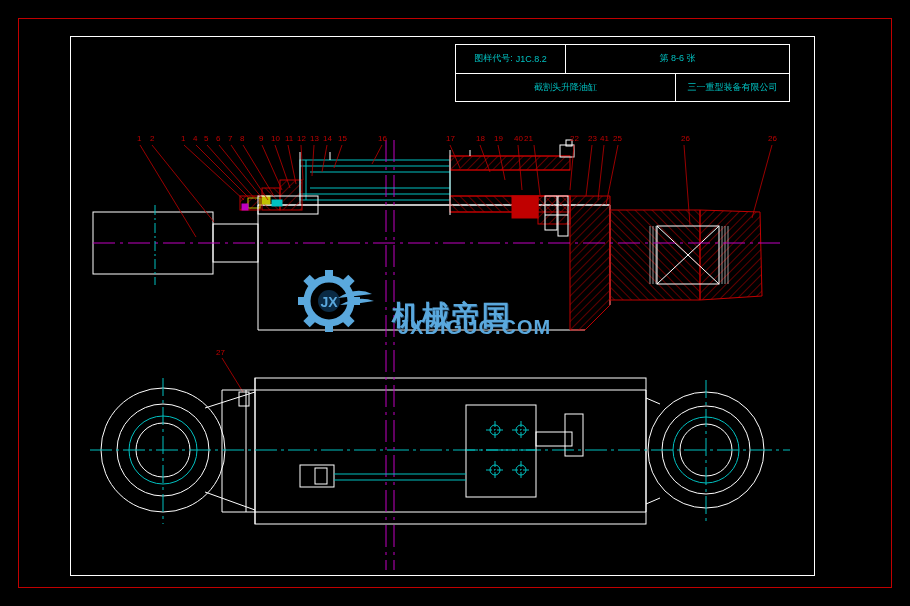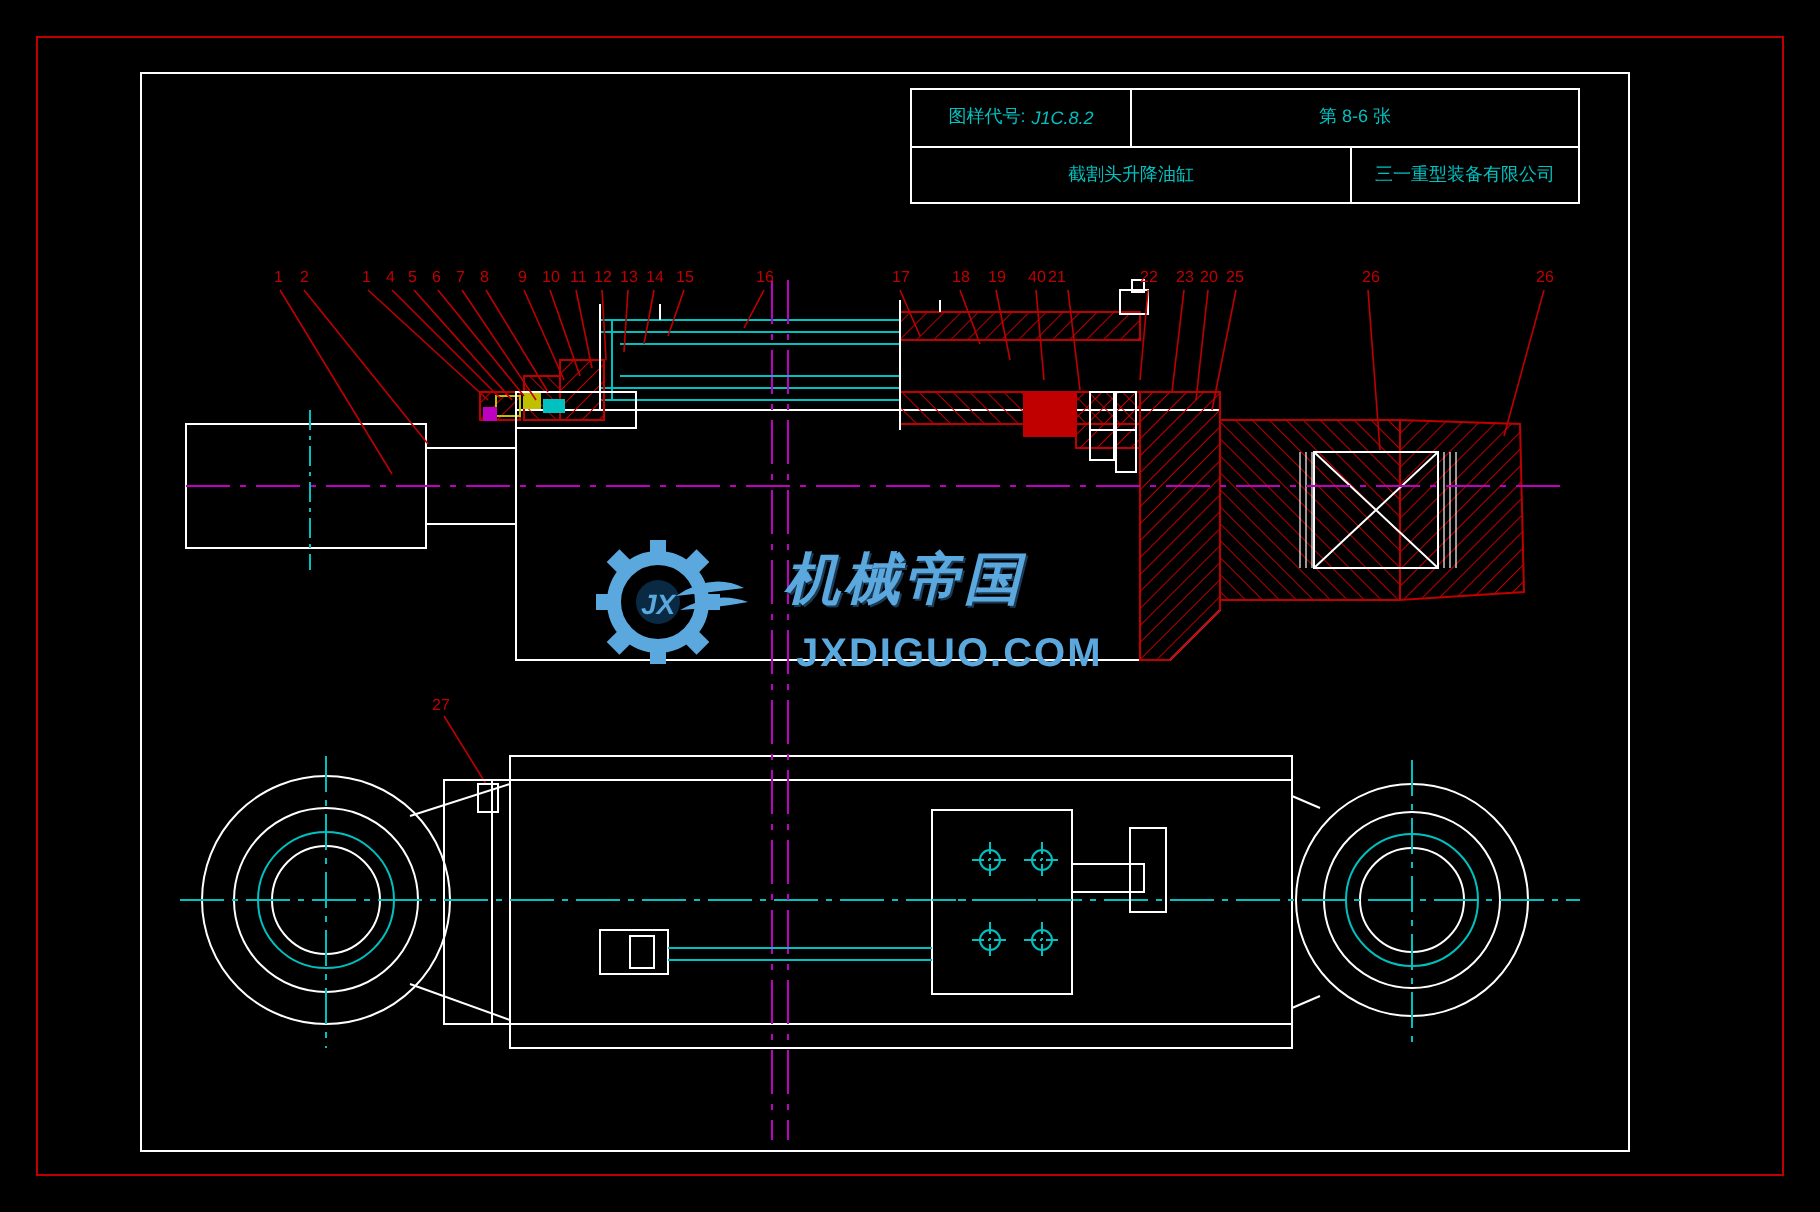--- a/index.html
+++ b/index.html
@@ -16,30 +16,30 @@
   #title-block{left:455px;top:44px;width:335px;height:58px;border:1px solid #ffffff;box-sizing:border-box;display:flex;flex-direction:column;}
   .tb-row{display:flex;flex:1;}
   .tb-row.top{border-bottom:1px solid #ffffff;}
   .tb-cell{display:flex;align-items:center;justify-content:center;box-sizing:border-box;font-size:9px;color:#00c0c0;white-space:nowrap;}
   .tb-c1{width:110px;border-right:1px solid #ffffff;color:#00c0c0;}
   .tb-c2{width:110px;border-right:1px solid #ffffff;}
   .tb-c3{flex:1;}
   .tb-b1{width:220px;border-right:1px solid #ffffff;}
   .tb-b2{flex:1;}
   .tb-cell .label{color:#00c0c0;}
-  .tb-cell .val{color:#00c0c0;margin-left:3px;font-style:italic;}
+  .tb-cell .val{color:#00c0c0;margin-left:3px;}
 
   
   .num{position:absolute;color:#c00000;font-size:8px;line-height:8px;font-family:"Liberation Sans",sans-serif;}
 
   
   svg.overlay{position:absolute;left:0;top:0;width:910px;height:606px;pointer-events:none;}
 
   
-  #watermark{left:300px;top:272px;width:320px;height:62px;display:flex;align-items:flex-start;font-style:italic;}
+  #watermark{left:300px;top:272px;width:320px;height:62px;display:flex;align-items:flex-end;}
   #wm-text{font-size:28px;font-weight:bold;color:#5aa8dd;letter-spacing:2px;line-height:36px;text-shadow:1px 1px 0 #1b3a55;}
   #wm-sub{position:absolute;left:80px;top:44px;font-size:20px;font-weight:bold;color:#5aa8dd;letter-spacing:1px;}
   #wm-gear{position:absolute;left:-4px;top:-4px;width:66px;height:66px;}
 </style>
 </head>
 <body>
 
 <div id="stage">
 
   <div id="outer-frame" class="abs"></div>
@@ -249,21 +249,21 @@
   <div class="num" style="left:323px;top:135px">14</div>
   <div class="num" style="left:338px;top:135px">15</div>
   <div class="num" style="left:378px;top:135px">16</div>
   <div class="num" style="left:446px;top:135px">17</div>
   <div class="num" style="left:476px;top:135px">18</div>
   <div class="num" style="left:494px;top:135px">19</div>
   <div class="num" style="left:514px;top:135px">40</div>
   <div class="num" style="left:524px;top:135px">21</div>
   <div class="num" style="left:570px;top:135px">22</div>
   <div class="num" style="left:588px;top:135px">23</div>
-  <div class="num" style="left:600px;top:135px">20</div>
+  <div class="num" style="left:600px;top:135px">41</div>
   <div class="num" style="left:613px;top:135px">25</div>
   <div class="num" style="left:681px;top:135px">26</div>
   <div class="num" style="left:768px;top:135px">26</div>
   <div class="num" style="left:216px;top:349px">27</div>
 
   <div id="watermark" class="abs">
     <svg id="wm-gear" viewBox="0 0 66 66">
       <g fill="#5aa8dd">
         <circle cx="33" cy="33" r="22" fill="none" stroke="#5aa8dd" stroke-width="7"></circle>
         <circle cx="33" cy="33" r="11" fill="#0a2a44"></circle>

